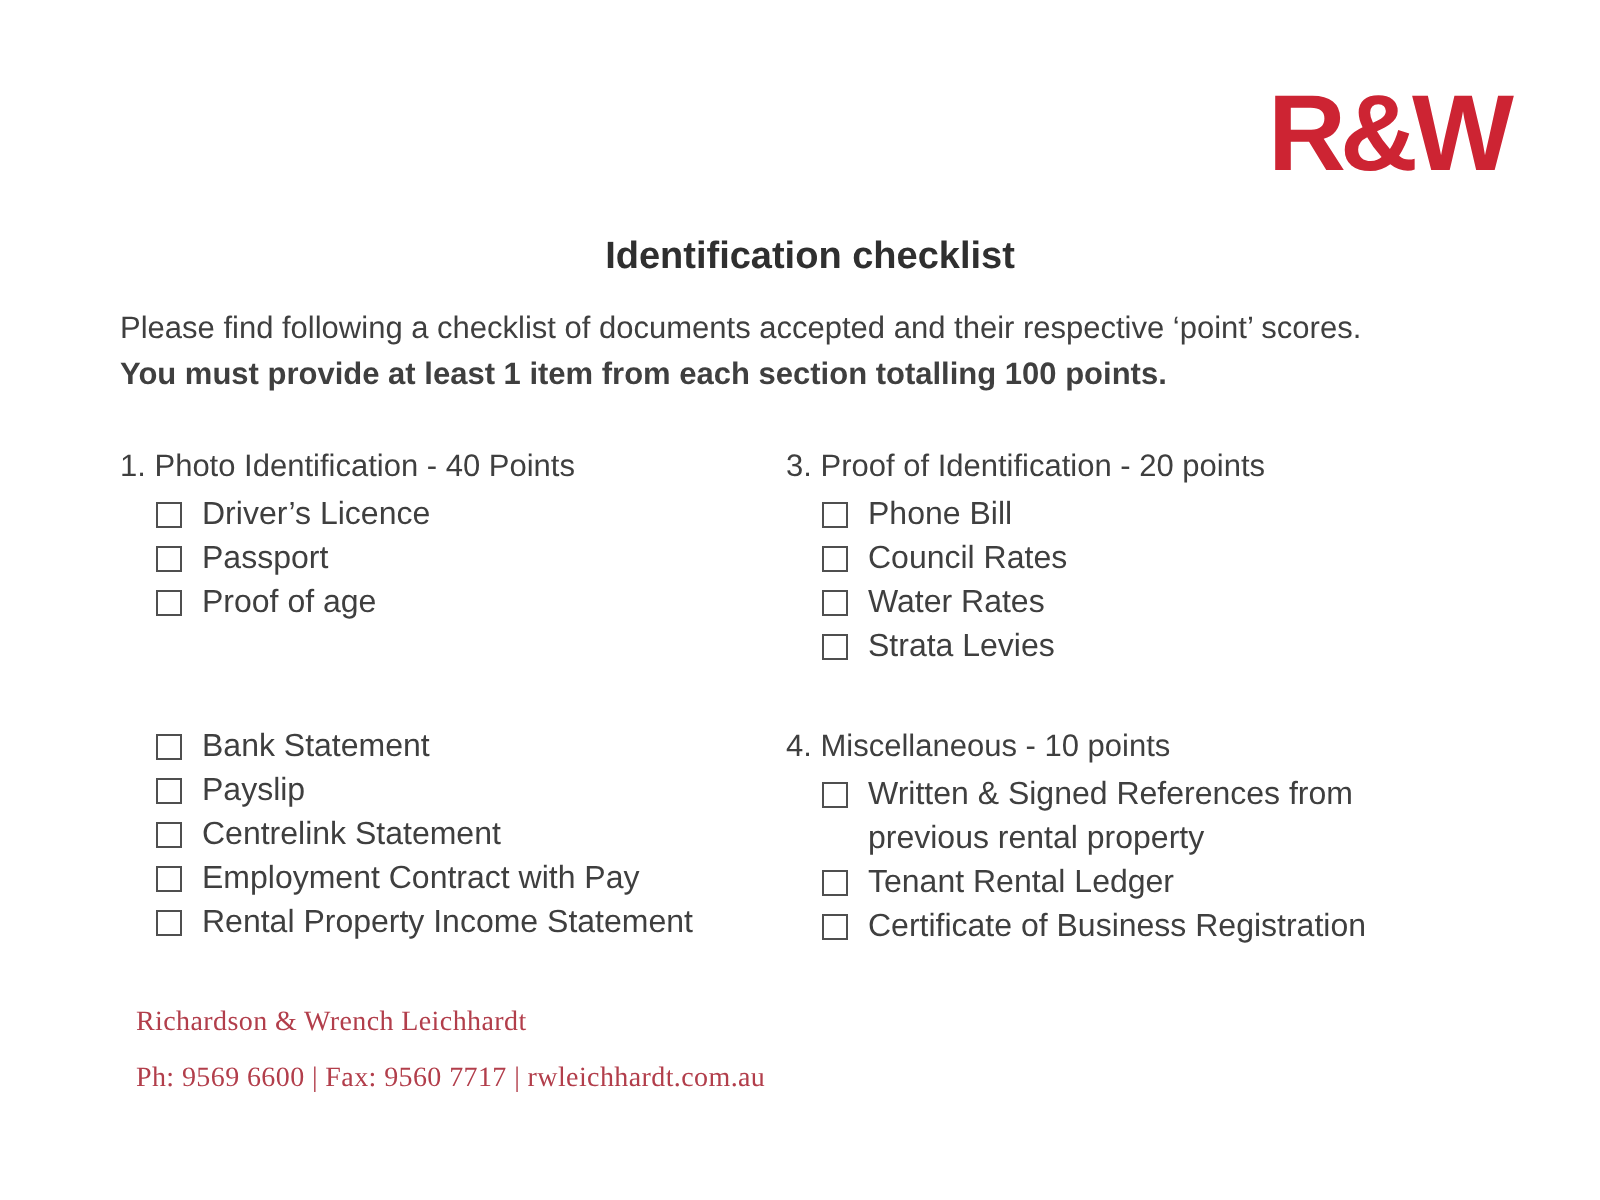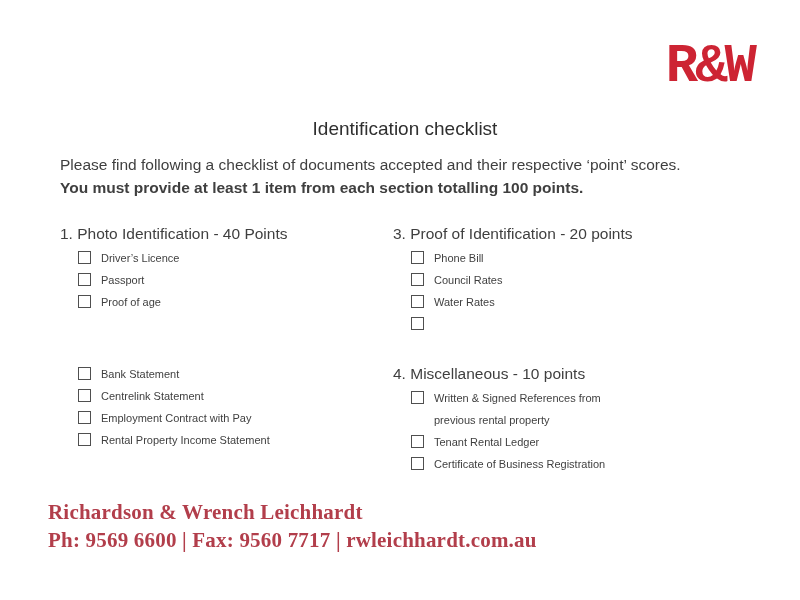--- a/index.html
+++ b/index.html
@@ -9,38 +9,38 @@
     position: relative;
     overflow: hidden;
     font-family: "Liberation Sans", "DejaVu Sans", sans-serif;
     color: #3f3f3f;
   }
   .page { position: absolute; inset: 0; }
 
   .logo {
     position: absolute;
     top: 40px; right: 46px;
-    font-family: Liberation Mono, monospace;
+    font-family: Liberation Sans, sans-serif;
     font-weight: bold;
     font-size: 54px;
     line-height: 1;
     letter-spacing: -3px;
     user-select: none;
   }
 
   .content {
     position: absolute;
     left: 60px;
     top: 118px;
     width: 690px;
   }
   .title {
     text-align: center;
     font-size: 19px;
-    font-weight: normal;
+    font-weight: bold;
     color: #2f2f2f;
     margin: 0 0 13px 0;
   }
   .intro p {
     margin: 0;
     font-size: 15.5px;
     line-height: 23px;
     white-space: nowrap;
   }
   .intro .must { font-weight: bold; }
@@ -53,42 +53,41 @@
   }
   .section-heading {
     font-size: 15.5px;
     line-height: 22px;
     margin-bottom: 2px;
   }
   .item {
     display: flex;
     align-items: flex-start;
     padding-left: 18px;
-    font-size: 11px;
+    font-size: 16px;
     line-height: 22px;
   }
   .checkbox {
     flex: 0 0 auto;
     width: 11px; height: 11px;
     border: 1.5px solid #4f4f4f;
     margin: 4px 10px 0 0;
     background: #ffffff;
     cursor: pointer;
   }
   .item-label { flex: 1; white-space: pre-line; }
 
   .footer {
     position: absolute;
-    left: 48px;
+    left: 68px;
     top: 498px;
     font-family: "Liberation Serif", "DejaVu Serif", serif;
-    font-size: 21px;
+    font-size: 14px;
     line-height: 28px;
     letter-spacing: 0.2px;
-    font-weight: bold;
   }
   .footer div { margin: 0; }
 </style>
 </head>
 <body>
 
 <div class="page">
 
   <div class="logo" title="R&amp;W" style="color: rgb(205, 36, 51);">R&amp;W</div>
 
@@ -116,20 +115,24 @@
             <span class="item-label">Proof of age</span>
           </div>
         </section>
         <section class="section" style="grid-area: 2 / 1;">
           <div class="item">
             <span class="checkbox"></span>
             <span class="item-label">Bank Statement</span>
           </div>
           <div class="item">
             <span class="checkbox"></span>
+            <span class="item-label">Payslip</span>
+          </div>
+          <div class="item">
+            <span class="checkbox"></span>
             <span class="item-label">Centrelink Statement</span>
           </div>
           <div class="item">
             <span class="checkbox"></span>
             <span class="item-label">Employment Contract with Pay</span>
           </div>
           <div class="item">
             <span class="checkbox"></span>
             <span class="item-label">Rental Property Income Statement</span>
           </div>
@@ -143,20 +146,21 @@
           <div class="item">
             <span class="checkbox"></span>
             <span class="item-label">Council Rates</span>
           </div>
           <div class="item">
             <span class="checkbox"></span>
             <span class="item-label">Water Rates</span>
           </div>
           <div class="item">
             <span class="checkbox"></span>
+            <span class="item-label">Strata Levies</span>
           </div>
         </section>
         <section class="section" style="grid-area: 2 / 2;">
           <div class="section-heading">4. Miscellaneous - 10 points</div>
           <div class="item">
             <span class="checkbox"></span>
             <span class="item-label">Written &amp; Signed References from
 previous rental property</span>
           </div>
           <div class="item">

